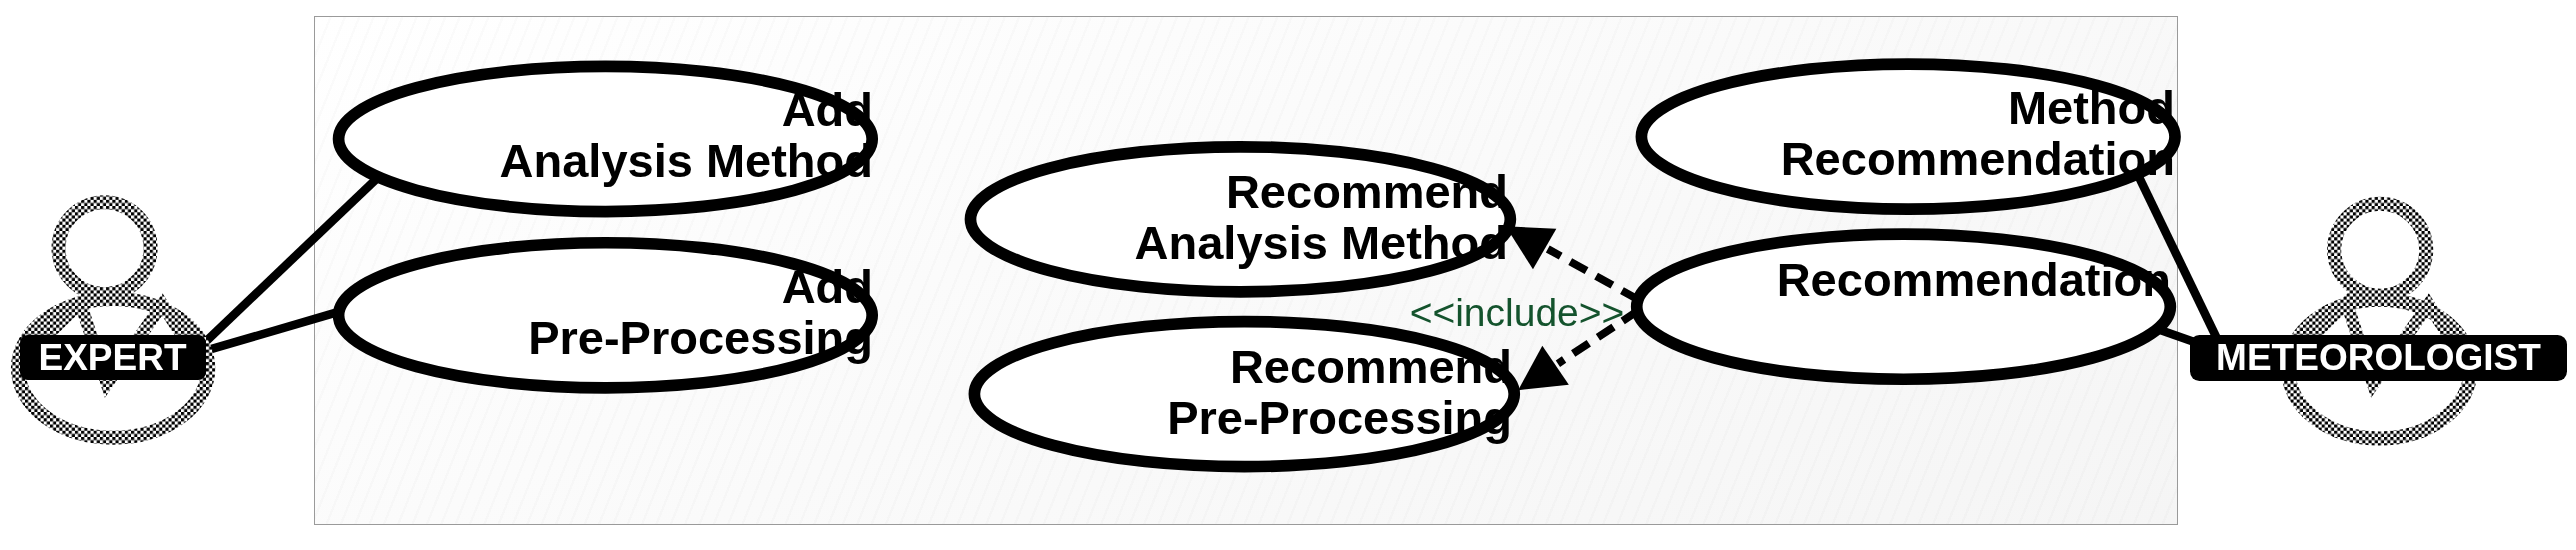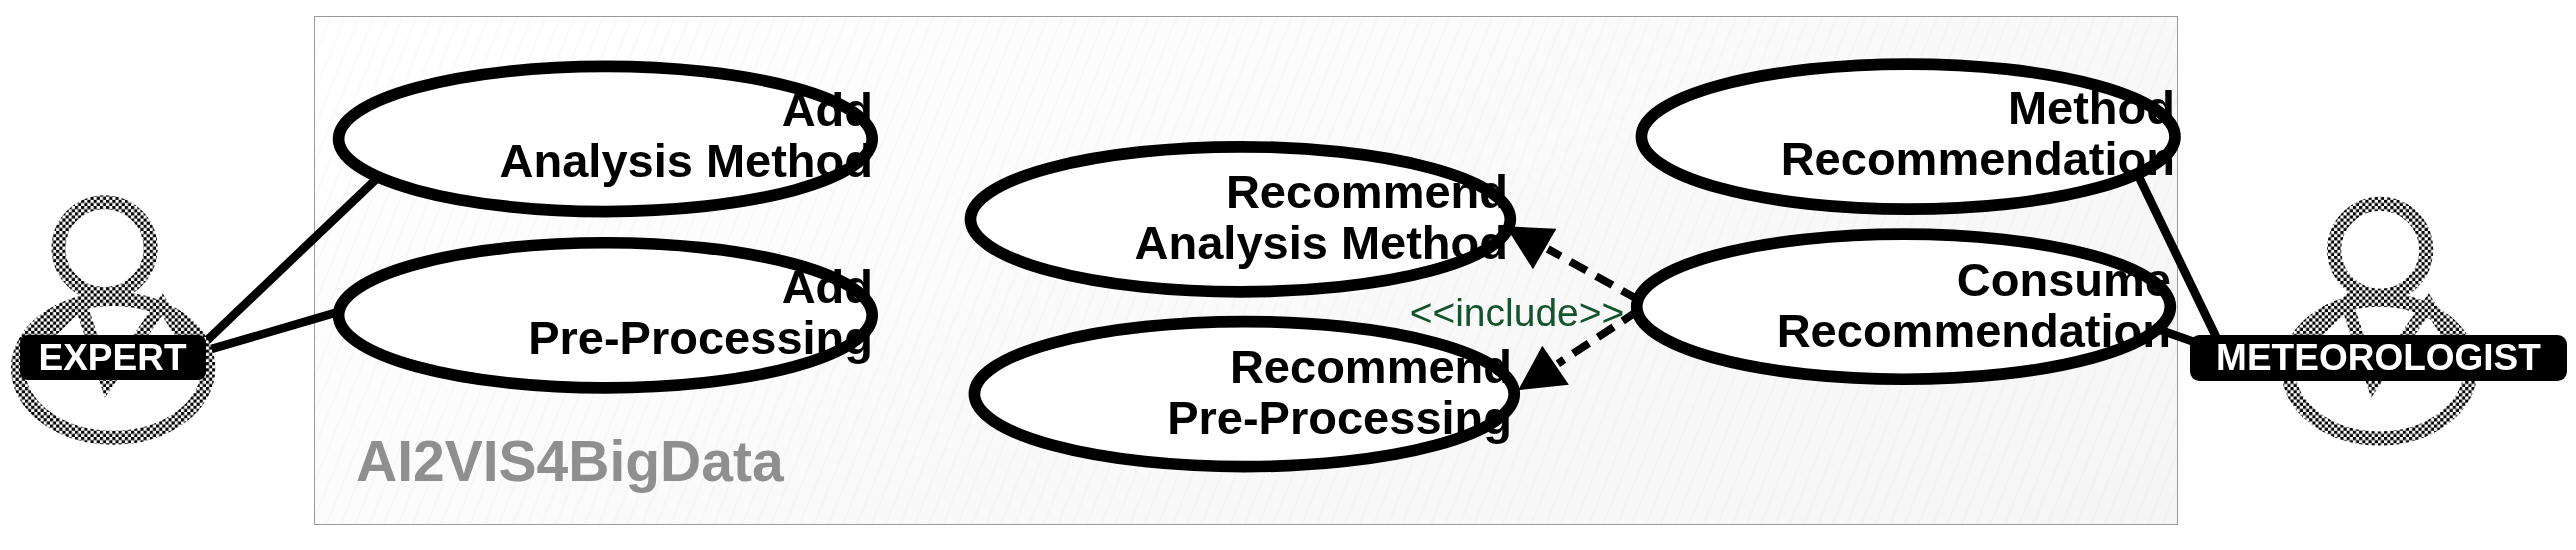--- a/index.html
+++ b/index.html
@@ -134,21 +134,20 @@
       <path d="M 50,440 L 103,388 L 137,492 L 208,390 L 240,440" fill="none" stroke="url(#halftone)" stroke-width="16"></path>
     </g>
 
     <g>
       <circle cx="3051" cy="320" r="59" fill="#ffffff" stroke="url(#halftone)" stroke-width="18"></circle>
       <ellipse cx="3050" cy="473" rx="117" ry="89" fill="#ffffff" stroke="url(#halftone)" stroke-width="18"></ellipse>
       <path d="M 2955,440 L 3008,388 L 3042,492 L 3113,390 L 3145,440" fill="none" stroke="url(#halftone)" stroke-width="16"></path>
     </g>
   </svg>
 
-  <div class="system-title">AI2VIS4BigData</div>
 
   <div class="uc-label" id="lbl-add-analysis">
     <span>Add</span>
     <span>Analysis Method</span>
   </div>
   <div class="uc-label" id="lbl-add-pre">
     <span>Add</span>
     <span>Pre-Processing</span>
   </div>
   <div class="uc-label" id="lbl-rec-analysis">
@@ -157,21 +156,20 @@
   </div>
   <div class="uc-label" id="lbl-rec-pre">
     <span>Recommend</span>
     <span>Pre-Processing</span>
   </div>
   <div class="uc-label" id="lbl-req-rec">
     <span>Method</span>
     <span>Recommendation</span>
   </div>
   <div class="uc-label" id="lbl-con-rec">
-    <span>Consume</span>
     <span>Recommendation</span>
   </div>
 
   <div class="include-label">&lt;&lt;include&gt;&gt;</div>
 
   <div class="actor-label" id="lbl-meteorologist">METEOROLOGIST</div>
   <div class="actor-label" id="lbl-expert">EXPERT</div>
 
 </div>
 

